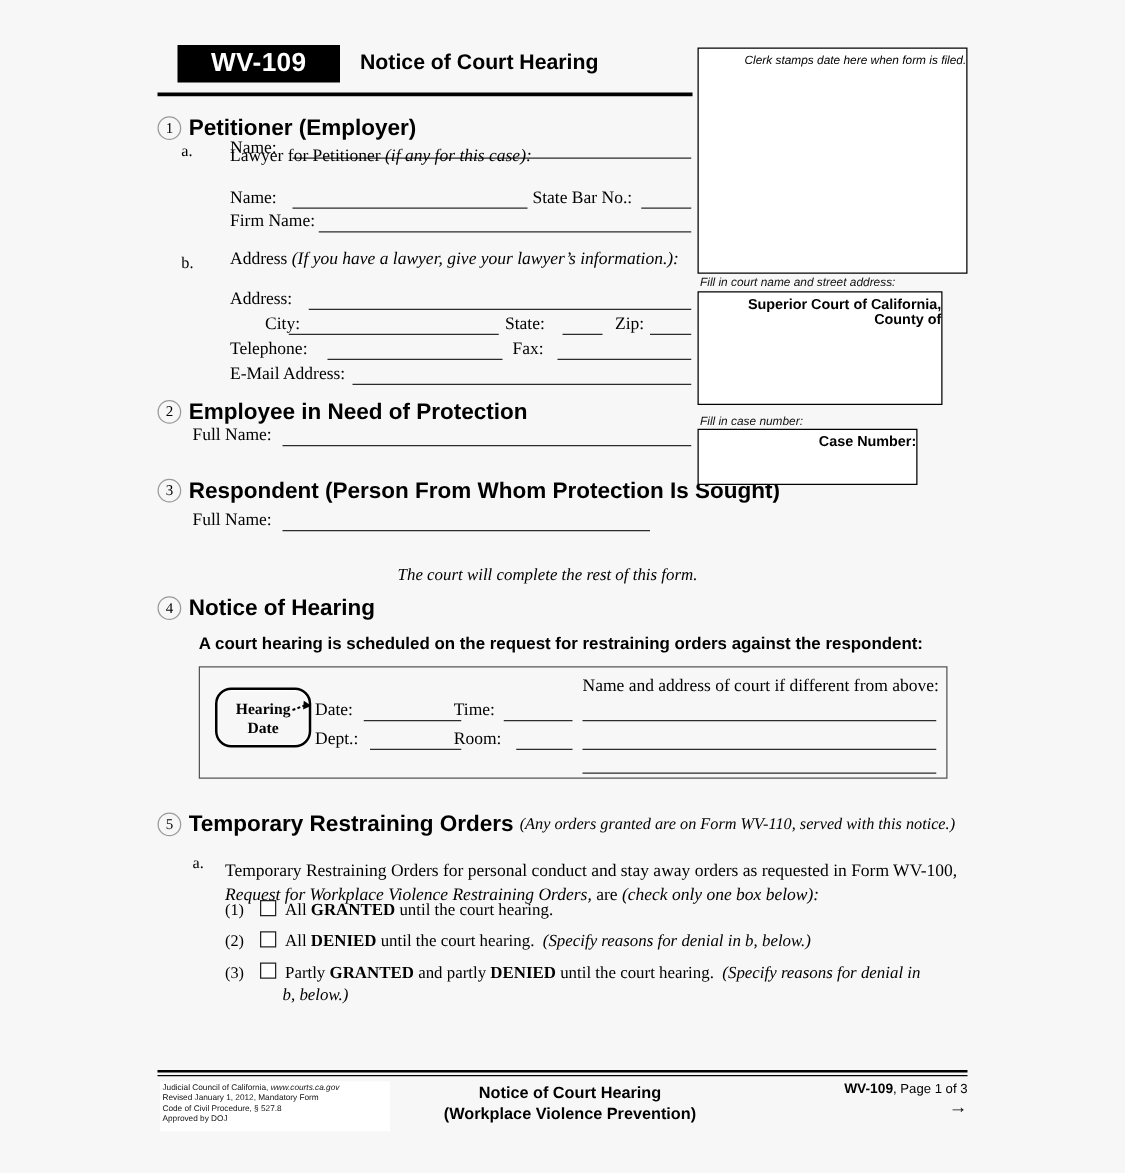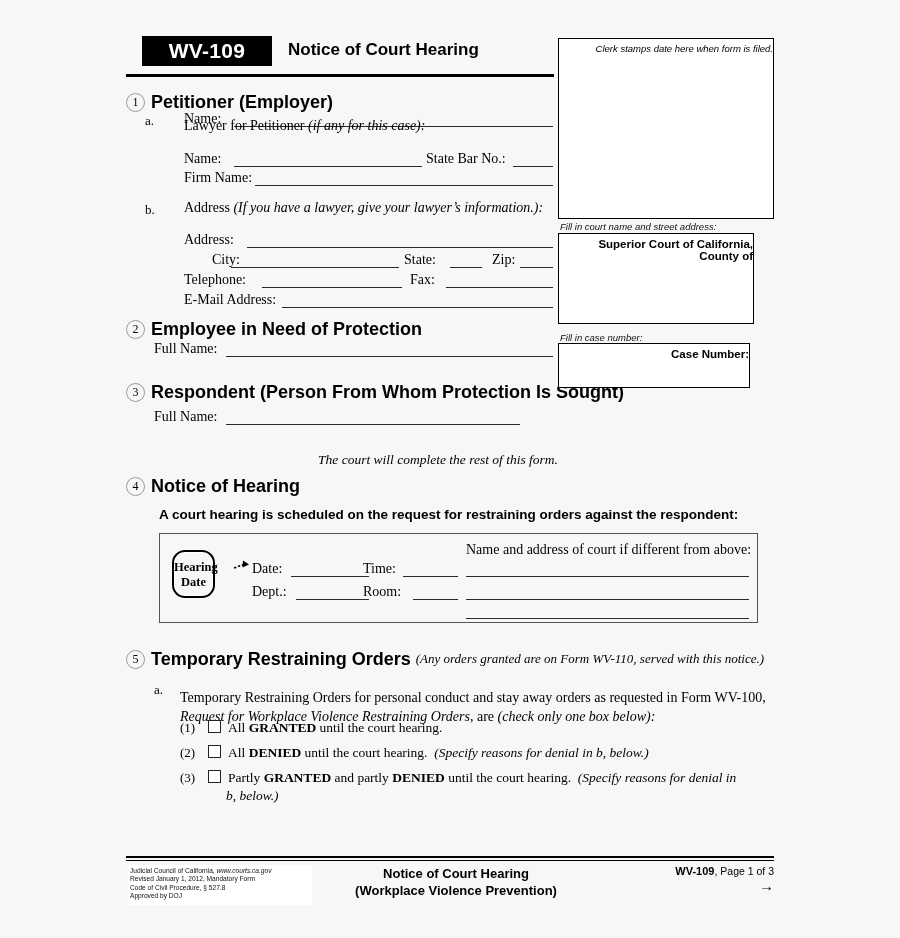--- a/index.html
+++ b/index.html
@@ -164,21 +164,21 @@
     width: 599px;
     height: 90px;
     border: 1.5px solid #555;
     background: transparent;
     box-sizing: border-box;
   }
   .hearing-badge {
     position: absolute;
     left: 12px;
     top: 16px;
-    width: 43px;
+    width: 77px;
     height: 48px;
     border: 2.5px solid #000;
     border-radius: 13px;
     box-shadow: 0 0 0 1px #fff inset;
     text-align: center;
     font-family: "Liberation Serif", serif;
     font-weight: bold;
     font-size: 12.5px;
     line-height: 15px;
     padding-top: 8px;
@@ -396,21 +396,21 @@
   <div class="rbox" style="left:432px; top:2px; width:216px; height:181px;">
     <div class="rbox-inner-cap">Clerk stamps date here when form is filed.</div>
   </div>
 
   <div class="rbox-cap" style="left:434px; top:185px;">Fill in court name and street address:</div>
   <div class="rbox" style="left:432px; top:197px; width:196px; height:91px;">
     <div class="rbox-head">Superior Court of California, County of</div>
   </div>
 
   <div class="rbox-cap" style="left:434px; top:296px;">Fill in case number:</div>
-  <div class="rbox" style="left:432px; top:307px; width:192px; height:45px;">
+  <div class="rbox" style="left:432px; top:307px; width:176px; height:45px;">
     <div class="rbox-head">Case Number:</div>
   </div>
 
   <div class="footer-rule-top"></div>
   <div class="footer-rule-bot"></div>
 
   <div class="footer-left">
     <span>Judicial Council of California, </span><span class="url">www.courts.ca.gov</span><br>
     <span>Revised January 1, 2012, Mandatory Form</span><br>
     <span>Code of Civil Procedure, § 527.8</span><br>

